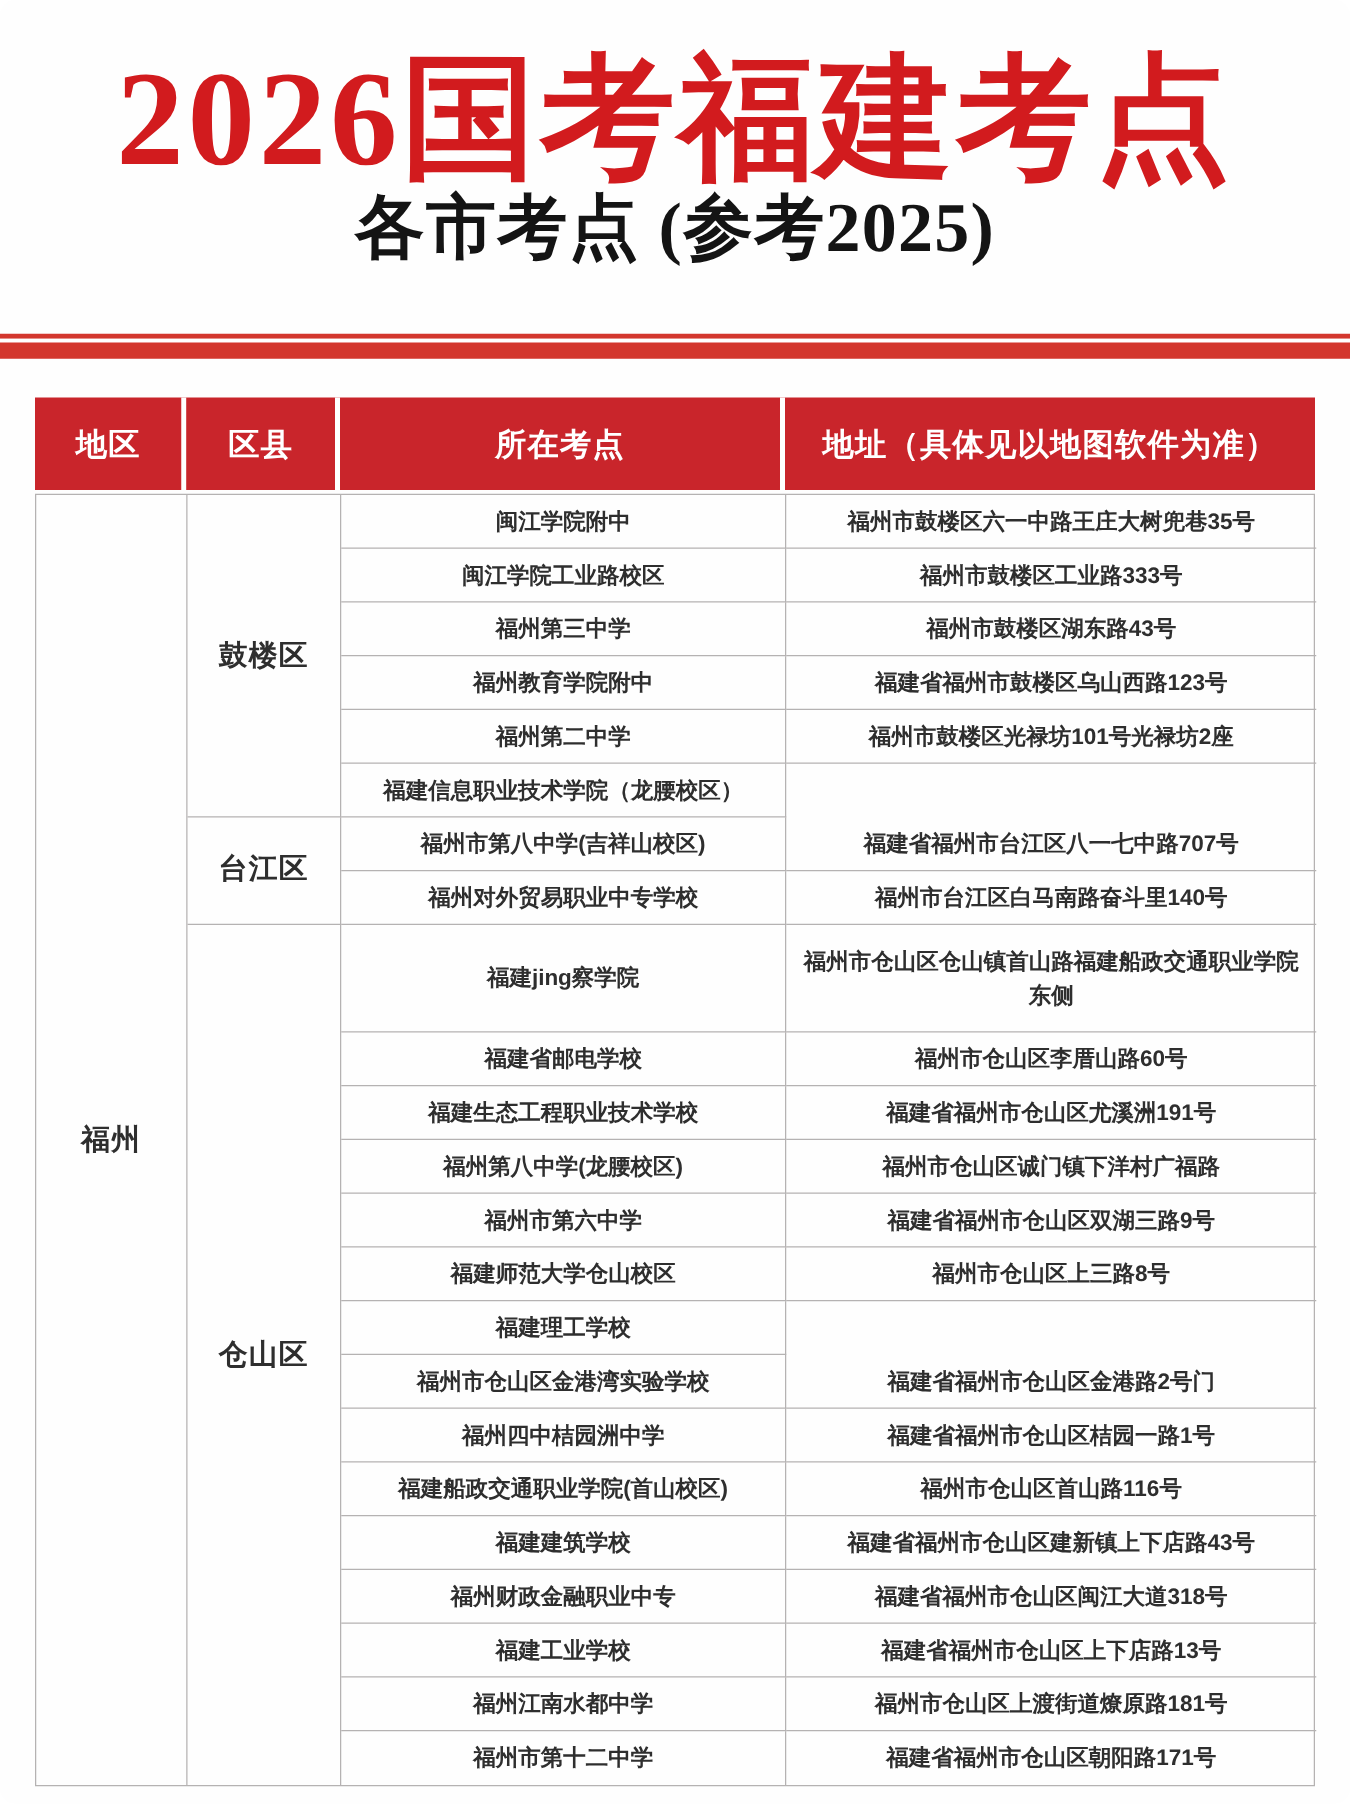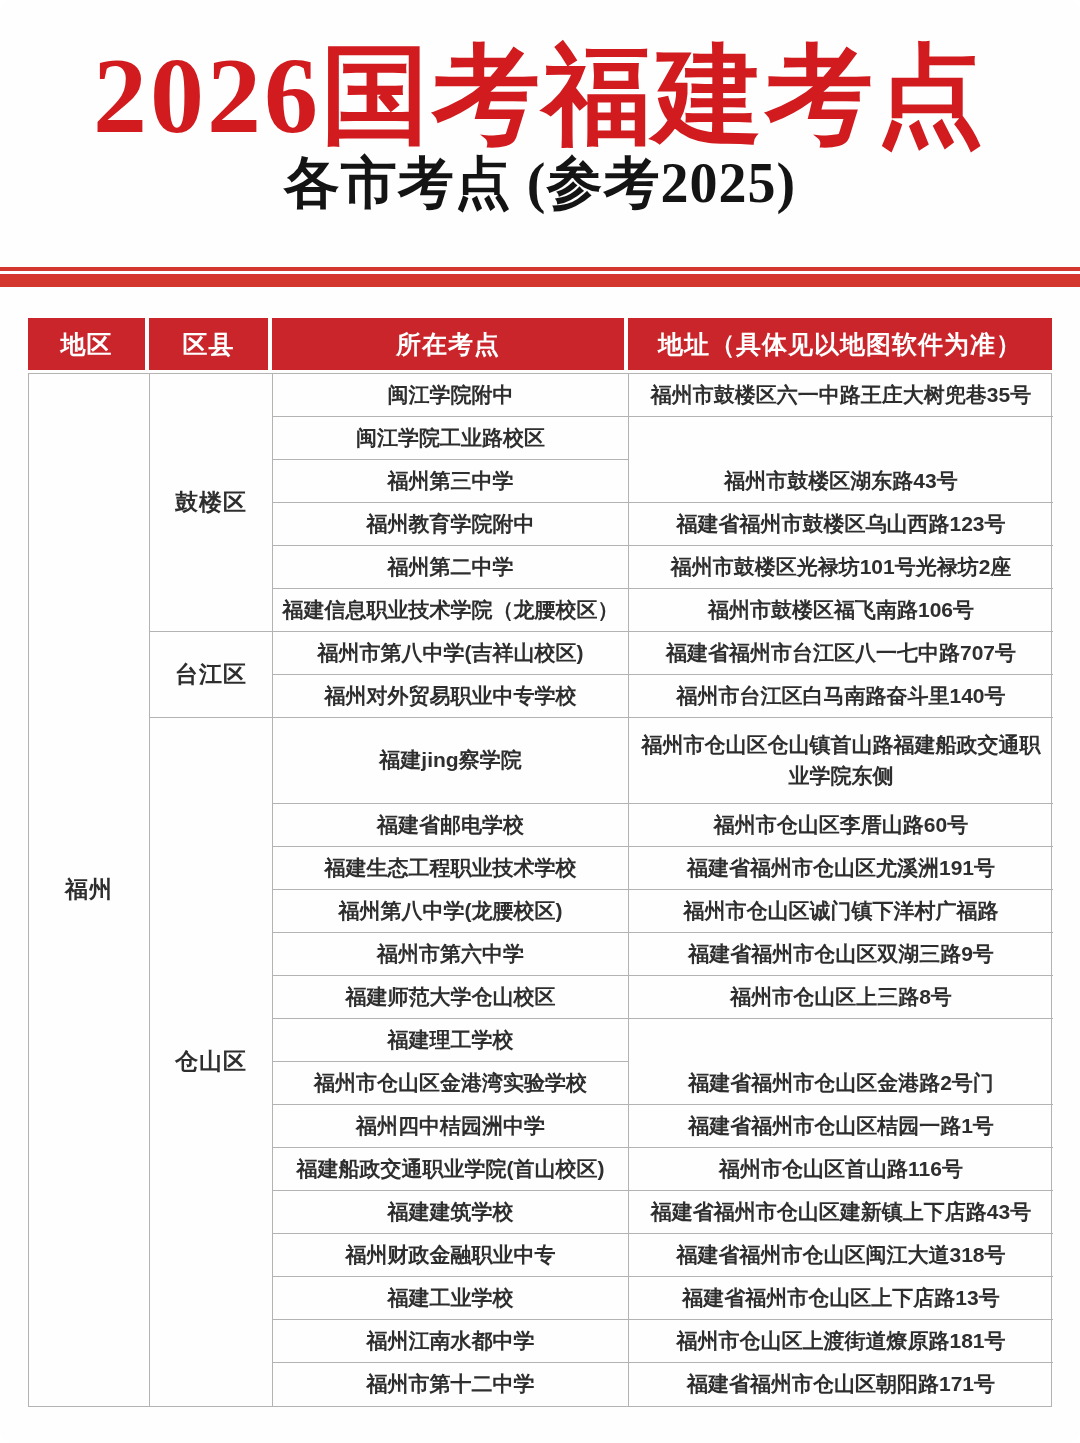--- a/index.html
+++ b/index.html
@@ -29,21 +29,21 @@
   .divider{position:absolute;top:267px;left:0;width:100%;}
   .divider-thin{height:4px;background:var(--divider-red,#d3372e);}
   .divider-gap{height:3px;background:#ffffff;}
   .divider-thick{height:13px;background:var(--divider-red,#d3372e);}
   .table-wrap{
     position:absolute;top:318px;left:28px;width:1024px;
   }
   .thead{
     display:grid;
     grid-template-columns:121px 123px 356px 424px;
-    height:52px;
+    height:74px;
   }
   .th{
     background:var(--header-red,#c9252b);
     color:#ffffff;
     font-size:25px;font-weight:bold;letter-spacing:1px;
     display:flex;align-items:center;justify-content:center;
     border-right:4px solid #ffffff;
     box-sizing:border-box;
     white-space:nowrap;
   }
@@ -52,21 +52,21 @@
     display:grid;
     grid-template-columns:121px 123px 356px 424px;
     grid-auto-rows:minmax(43px,auto);
     border:1px solid var(--border-gray,#b5b2b2);
     margin-top:3px;
     box-sizing:border-box;
   }
   .td{
     display:flex;align-items:center;justify-content:center;
     text-align:center;
-    font-size:21px;font-weight:600;
+    font-size:18px;font-weight:600;
     color:var(--text-dark,#2e2e2e);
     line-height:1.45;
     padding:2px 8px;
     box-sizing:border-box;
     border-right:1px solid var(--border-gray,#b5b2b2);
     border-bottom:1px solid var(--border-gray,#b5b2b2);
   }
   .td.no-right{border-right:none;}
   .td.no-bottom{border-bottom:none;}
   .td.region,.td.district{font-size:23px;letter-spacing:1px;}
@@ -89,29 +89,29 @@
         <div class="th">区县</div>
         <div class="th">所在考点</div>
         <div class="th">地址（具体见以地图软件为准）</div>
       </div>
     <div class="tbody">
         <div class="td region no-bottom" style="grid-area: 1 / 1 / span 23;">福州</div>
         <div class="td district" style="grid-area: 1 / 2 / span 6;">鼓楼区</div>
         <div class="td venue" style="grid-area: 1 / 3;">闽江学院附中</div>
         <div class="td address no-right" style="grid-area: 1 / 4;">福州市鼓楼区六一中路王庄大树兜巷35号</div>
         <div class="td venue" style="grid-area: 2 / 3;">闽江学院工业路校区</div>
+        <div class="td address no-right" style="grid-area: 2 / 4;">福州市鼓楼区工业路333号</div>
         <div class="td venue" style="grid-area: 3 / 3;">福州第三中学</div>
         <div class="td address no-right" style="grid-area: 3 / 4;">福州市鼓楼区湖东路43号</div>
         <div class="td venue" style="grid-area: 4 / 3;">福州教育学院附中</div>
         <div class="td address no-right" style="grid-area: 4 / 4; text-align: right;">福建省福州市鼓楼区乌山西路123号</div>
         <div class="td venue" style="grid-area: 5 / 3;">福州第二中学</div>
         <div class="td address no-right" style="grid-area: 5 / 4;">福州市鼓楼区光禄坊101号光禄坊2座</div>
         <div class="td venue" style="grid-area: 6 / 3;">福建信息职业技术学院（龙腰校区）</div>
-        <div class="td address no-right" style="grid-area: 6 / 4;">福州市鼓楼区福飞南路106号</div>
-        <div class="td district" style="grid-area: 7 / 2 / span 2;">台江区</div>
+        <div class="td district" style="grid-area: 7 / 2 / span 2; font-family: Liberation Mono, monospace;">台江区</div>
         <div class="td venue" style="grid-area: 7 / 3;">福州市第八中学(吉祥山校区)</div>
         <div class="td address no-right" style="grid-area: 7 / 4;">福建省福州市台江区八一七中路707号</div>
         <div class="td venue" style="grid-area: 8 / 3;">福州对外贸易职业中专学校</div>
         <div class="td address no-right" style="grid-area: 8 / 4;">福州市台江区白马南路奋斗里140号</div>
         <div class="td district no-bottom" style="grid-area: 9 / 2 / span 15;">仓山区</div>
         <div class="td venue tall" style="grid-area: 9 / 3;">福建jing察学院</div>
         <div class="td address no-right tall" style="grid-area: 9 / 4;">福州市仓山区仓山镇首山路福建船政交通职业学院东侧</div>
         <div class="td venue" style="grid-area: 10 / 3;">福建省邮电学校</div>
         <div class="td address no-right" style="grid-area: 10 / 4;">福州市仓山区李厝山路60号</div>
         <div class="td venue" style="grid-area: 11 / 3;">福建生态工程职业技术学校</div>

